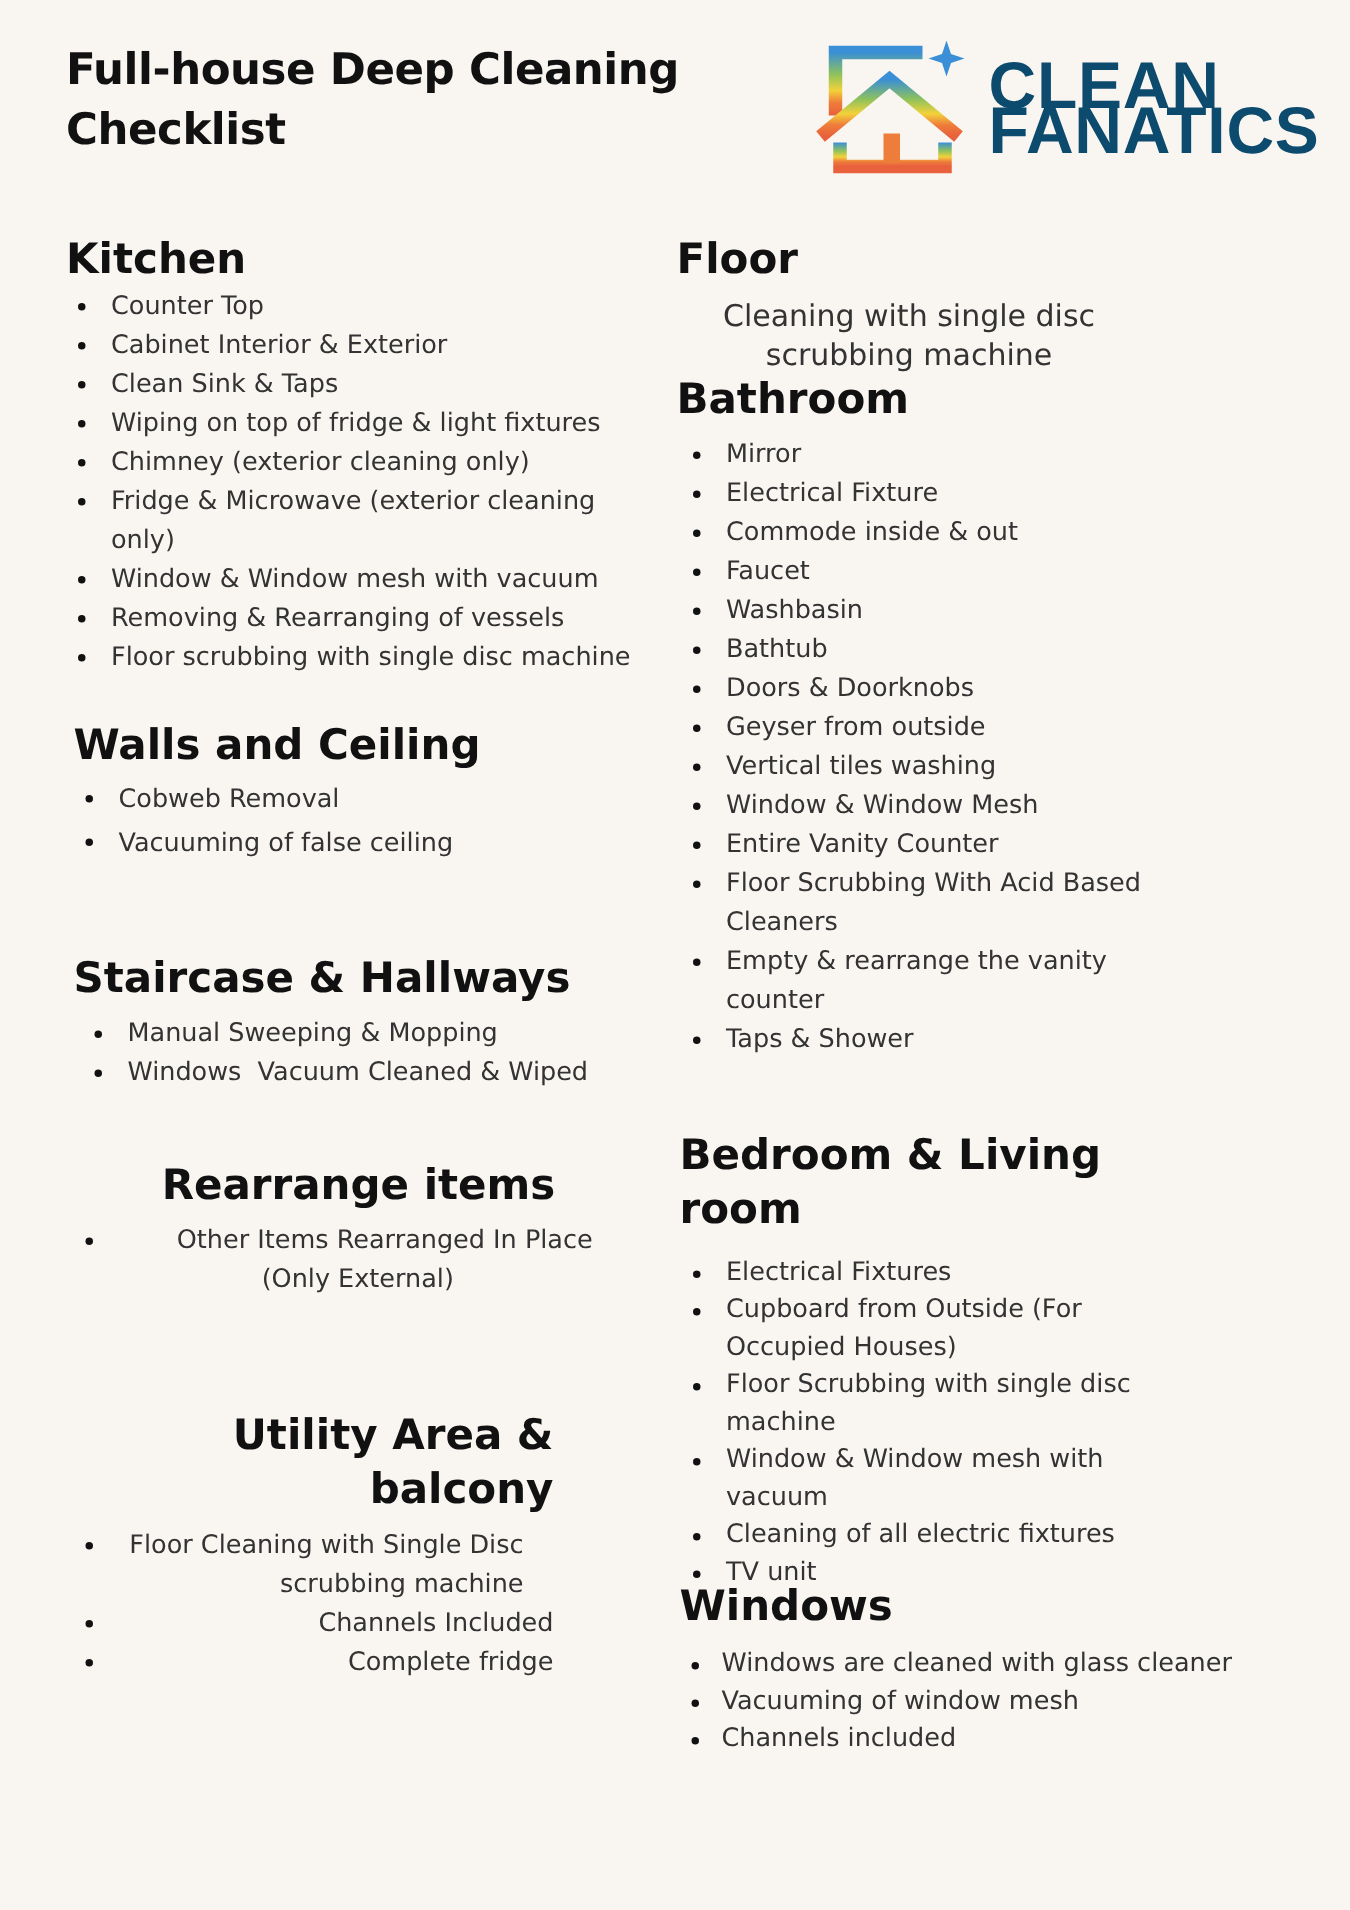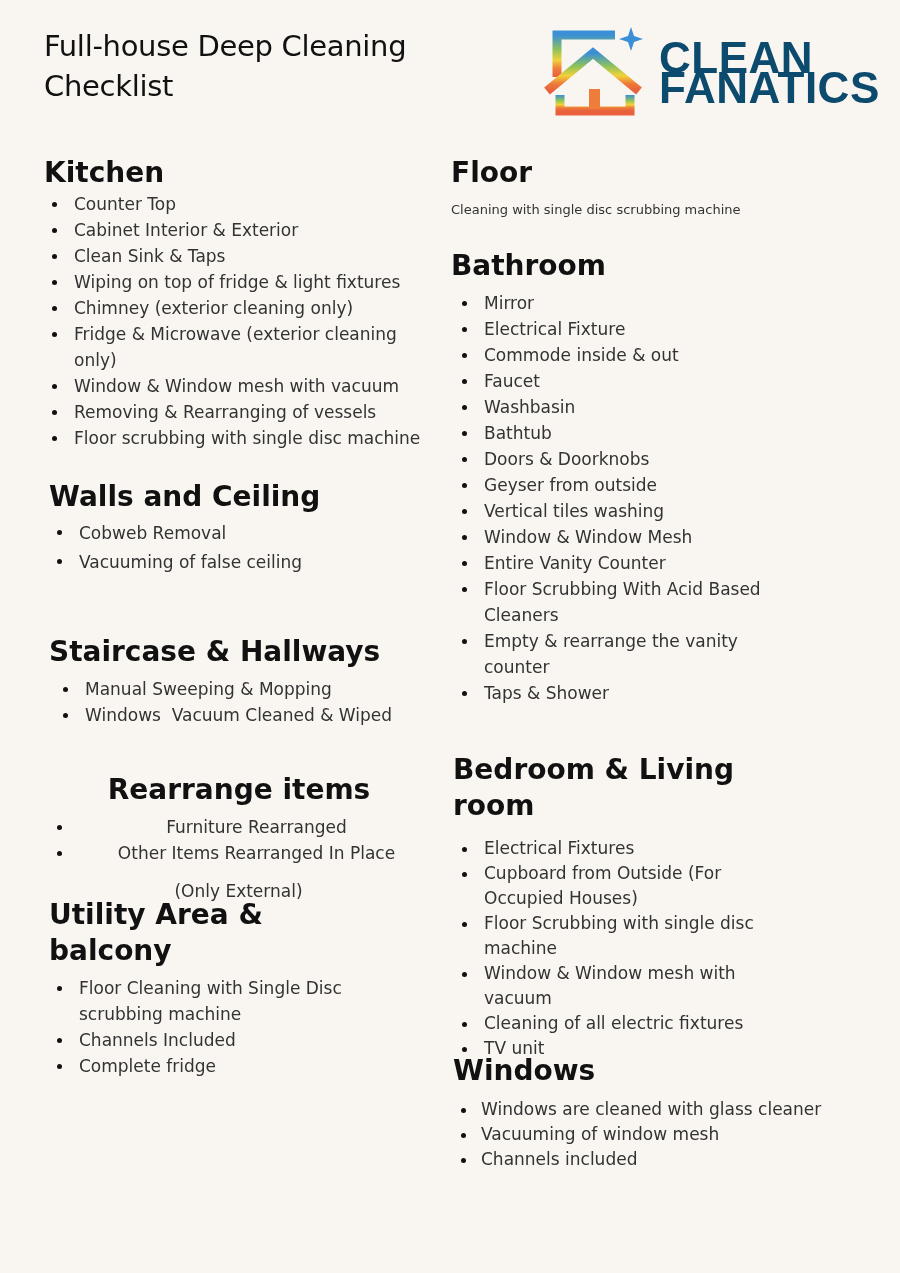--- a/index.html
+++ b/index.html
@@ -3,21 +3,21 @@
 <meta charset="utf-8">
 <style>
   html, body { margin: 0; padding: 0; }
   body {
     width: 900px; height: 1273px; background: #f9f6f2;
     font-family: "DejaVu Sans", sans-serif; color: #2a2a2a;
     position: relative; overflow: hidden;
   }
   .title {
     position: absolute; left: 44px; top: 26px; width: 420px;
-    font-weight: normal; font-size: 29px; line-height: 40px; color: #111;
+    font-weight: bold; font-size: 29px; line-height: 40px; color: #111;
     letter-spacing: -0.3px;
   }
   .logo { position: absolute; left: 543px; top: 27px; width: 300px; height: 90px; }
   .logo svg { position: absolute; left: 0; top: 0; }
   .logo-text {
     position: absolute; left: 116px; top: 16px;
     font-family: "Liberation Sans", sans-serif; font-weight: bold;
     font-size: 44px; line-height: 30px; color: #0c4a6e; letter-spacing: 0.5px;
   }
   .section { position: absolute; }
@@ -25,22 +25,22 @@
     margin: 0; font-weight: bold; font-size: 28px; line-height: 36px; color: #111;
   }
   .section ul { margin: 0; padding: 0; list-style: none; }
   .section li {
     position: relative; padding-left: 30px; font-size: 17px; line-height: 26px; color: #333;
   }
   .section li::before {
     content: ""; position: absolute; left: 8px; top: 11px;
     width: 5px; height: 5px; border-radius: 50%; background: #111;
   }
-  .section p { margin: 0; font-size: 13px; line-height: 26px; color: #333; }
-  .note { font-size: 17px; line-height: 26px; color: #333; margin-top: 12px; }
+  .section p { margin: 0; font-size: 20px; line-height: 26px; color: #333; text-align: center; }
+  .note { font-size: 17px; line-height: 26px; color: #333; }
 </style>
 </head>
 <body>
 
 <div class="title">
   <div>Full-house Deep Cleaning</div>
   <div>Checklist</div>
 </div>
 
 <div class="logo">
@@ -94,27 +94,26 @@
   <h2>Staircase &amp; Hallways</h2>
   <ul style="margin-left:6px; margin-top:6px;">
     <li style="white-space:pre;">Manual Sweeping &amp; Mopping</li>
     <li style="white-space:pre;">Windows  Vacuum Cleaned &amp; Wiped</li>
   </ul>
 </div>
 
 <div class="section" style="left:49px; top:772px; width:380px;text-align:center;">
   <h2>Rearrange items</h2>
   <ul style="margin-top:6px;">
-    <li style="padding-left:35px;">Furniture Rearranged</li>
     <li style="padding-left:35px;">Other Items Rearranged In Place</li>
   </ul>
   <div class="note" style="margin-left:-1px;">(Only External)</div>
 </div>
 
-<div class="section" style="left:49px; top:897px; width:320px;">
+<div class="section" style="left:49px; top:939px; width:320px;text-align:right;">
   <h2>Utility Area &amp; balcony</h2>
   <ul style="margin-top:6px;">
     <li style="width:270px;">Floor Cleaning with Single Disc scrubbing machine</li>
     <li>Channels Included</li>
     <li>Complete fridge</li>
   </ul>
 </div>
 
 <div class="section" style="left:451px; top:155px; width:310px;">
   <h2>Floor</h2>

